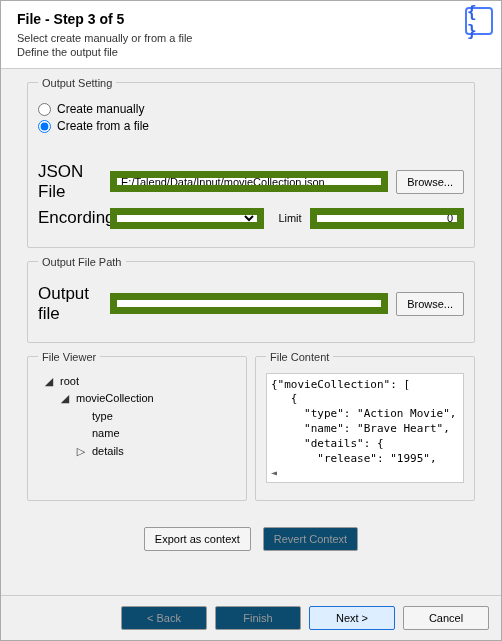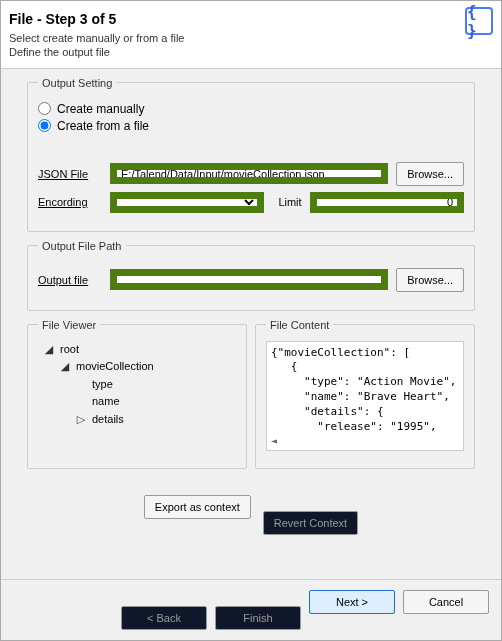--- a/index.html
+++ b/index.html
@@ -1,34 +1,34 @@
 <!DOCTYPE html>
 <html><head>
 <meta charset="utf-8">
 <style>
   * { box-sizing: border-box; }
   html, body { margin:0; padding:0; font-family: "Segoe UI", Tahoma, sans-serif; font-size:12px; color:#000; background:#f0f0f0; }
   .window { width:502px; height:641px; background:#f0f0f0; border:1px solid #aaa; display:flex; flex-direction:column; }
-  .header { padding:10px 12px 8px 8px; background:#fff; border-bottom:1px solid #ccc; position:relative; }
+  .header { padding:10px 12px 8px 16px; background:#fff; border-bottom:1px solid #ccc; position:relative; }
   .title { font-size:14px; font-weight:bold; }
   .subtitle { margin-top:4px; font-size:11px; color:#333; line-height:1.3; }
   .header-icon { position:absolute; top:6px; right:8px; width:28px; height:28px; border:2px solid #4a7bff; border-radius:4px; display:flex; align-items:center; justify-content:center; font-family:monospace; font-weight:bold; color:#2e5fe6; font-size:16px; }
   .content { flex:1; overflow:auto; padding:8px 26px; }
   fieldset { border:1px solid #ccc; border-radius:2px; margin:0 0 8px 0; padding:10px 10px 12px 10px; }
   legend { font-size:11px; color:#333; padding:0 4px; }
-  .radio-row { display:flex; align-items:flex-start; gap:6px; margin:3px 0; }
+  .radio-row { display:flex; align-items:flex-end; gap:6px; margin:3px 0; }
   .radio-row input { margin:0; }
   .field-row { display:flex; align-items:center; gap:8px; margin:6px 0; }
-  .field-label { width:64px; font-size:11px;text-decoration:underline; }
+  .field-label { width:64px; font-size:17px; }
   input[type=text], select { font-size:11px; padding:2px 4px; border:7px solid #4d7c0f; background:#fff; height:21px; }
   input[type=text] { flex:1; }
   select { flex:1; background:#fff; }
   .btn { font-size:11px; padding:2px 10px; border:1px solid #999; background:#f5f5f5; border-radius:2px; cursor:pointer; height:24px; }
   .btn.primary { border:1px solid #1e6fd8; background:#dceeff; }
-  .btn:disabled { color:#999; background:#0f172a; cursor:default;margin-top:16px; }
+  .btn:disabled { color:#999; background:#0c4a6e; cursor:default; }
   .limit-box { width:36px; text-align:right; flex:none; }
   .panes { display:flex; gap:8px; margin-top:4px; }
   .panes fieldset { flex:1; min-height:150px; }
   .tree { font-size:11px; line-height:1.6; padding-left:4px; }
   .tree .n { display:flex; align-items:center; gap:4px; }
   .tree .sp { display:inline-block; width:14px; text-align:center; color:#333; cursor:pointer; }
   .tree .lbl { cursor:default; }
   .indent1 { margin-left:16px; }
   .indent2 { margin-left:32px; }
   .filecontent { font-family:monospace; font-size:11px; white-space:pre; overflow:hidden; line-height:1.35; border:1px solid #ccc; padding:4px; background:#fff; height:110px; position:relative; }

